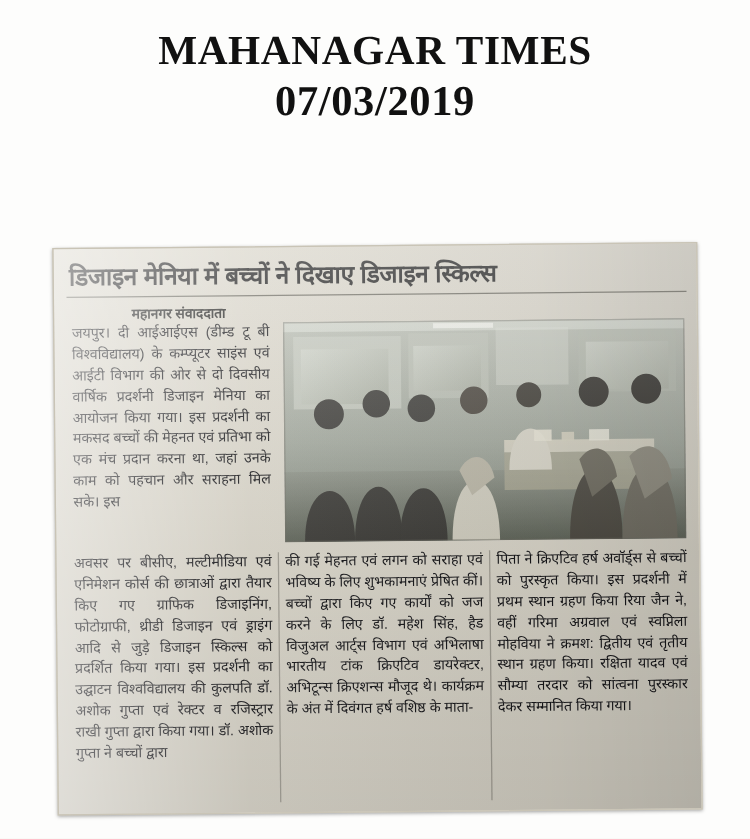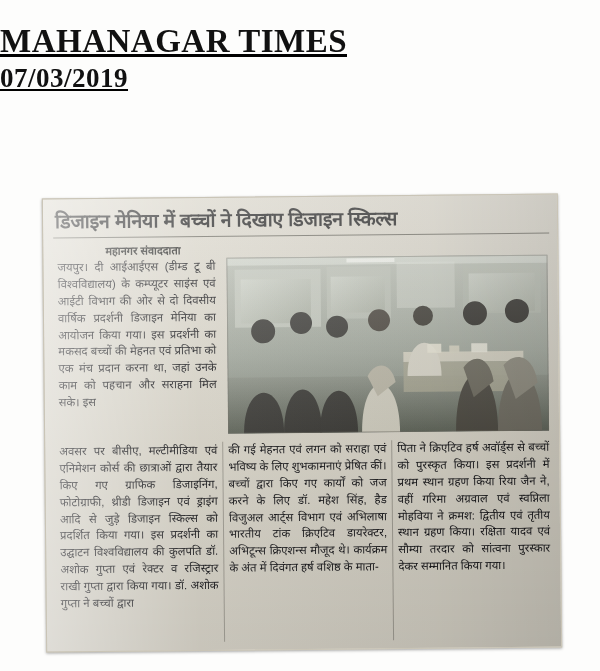--- a/index.html
+++ b/index.html
@@ -19,36 +19,35 @@
     height: 671px;
     background: #fdfdfc;
   }
 
   
   .masthead {
     position: absolute;
     top: 24px;
     left: 0;
     width: 600px;
-    text-align: left;
-    text-decoration: underline;
+    text-align: center;
   }
   .masthead-title {
     font-family: "Liberation Serif", serif;
     font-weight: bold;
     font-size: 33px;
     letter-spacing: 0.5px;
     color: #111111;
     line-height: 1.05;
     white-space: nowrap;
   }
   .masthead-date {
     font-family: "Liberation Serif", serif;
     font-weight: bold;
-    font-size: 27px;
+    font-size: 34px;
     color: #111111;
     margin-top: 4px;
     letter-spacing: 0.5px;
   }
 
   
   .clipping {
     position: absolute;
     left: 44px;
     top: 196px;

